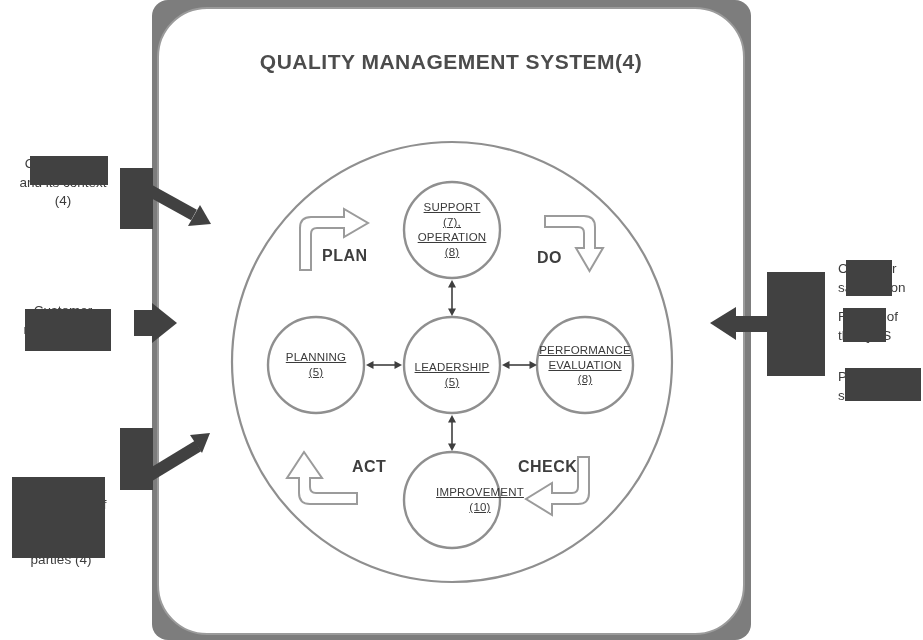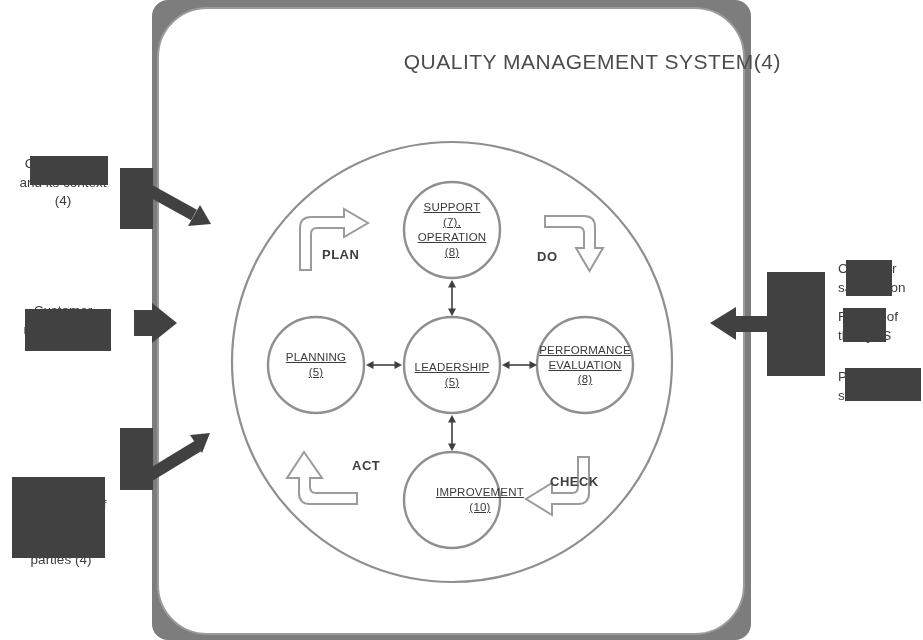--- a/index.html
+++ b/index.html
@@ -15,43 +15,43 @@
     left:152px;top:0;width:599px;height:640px;
     background:#7d7d7d;border-radius:16px;z-index:1;
   }
   .card{
     left:157px;top:7px;width:584px;height:624px;
     background:#ffffff;border:2px solid #9b9b9b;border-radius:50px;
     z-index:1;
   }
   .title{
     left:157px;top:50px;width:588px;height:30px;
-    text-align:right;font-size:21px;font-weight:400;color:#4c4c4c;
-    letter-spacing:0.5px;z-index:3;padding-left:36px;
+    text-align:center;font-size:21px;font-weight:700;color:#4c4c4c;
+    letter-spacing:0.5px;z-index:3;
   }
   svg.layer{left:0;top:0;z-index:2;}
   
   .circle-label{
     width:100px;height:96px;display:flex;align-items:center;justify-content:center;
     text-align:center;font-size:11.5px;line-height:1.3;color:#3b3b3b;
     white-space:pre-line;z-index:3;letter-spacing:0.2px;text-decoration:underline;
   }
   .cl-support{left:402px;top:182px;}
   .cl-planning{left:266px;top:317px;}
   .cl-leadership{left:402px;top:327px;}
   .cl-performance{left:535px;top:317px;}
   .cl-improvement{left:402px;top:452px;margin-left:28px;}
   
   .pdca{
-    font-size:13px;font-weight:700;color:#3e3e3e;letter-spacing:0.5px;z-index:3;
+    font-size:16px;font-weight:700;color:#3e3e3e;letter-spacing:0.5px;z-index:3;
   }
   .pdca-plan{left:322px;top:247px;}
   .pdca-do{left:537px;top:249px;}
   .pdca-act{left:328px;top:458px;margin-left:24px;}
-  .pdca-check{left:518px;top:474px;margin-left:32px;}
+  .pdca-check{left:518px;top:458px;}
   
   .side-text{
     font-size:13.5px;line-height:18.5px;font-weight:500;color:#3c3c3c;
     white-space:pre-line;z-index:3;
   }
   .side-left{text-align:center;}
   .t-org{left:8px;top:155px;width:110px;}
   .t-req{left:8px;top:302px;width:110px;}
   .t-needs{left:5px;top:477px;width:112px;}
   .t-sat{left:838px;top:260px;width:100px;text-align:left;}

